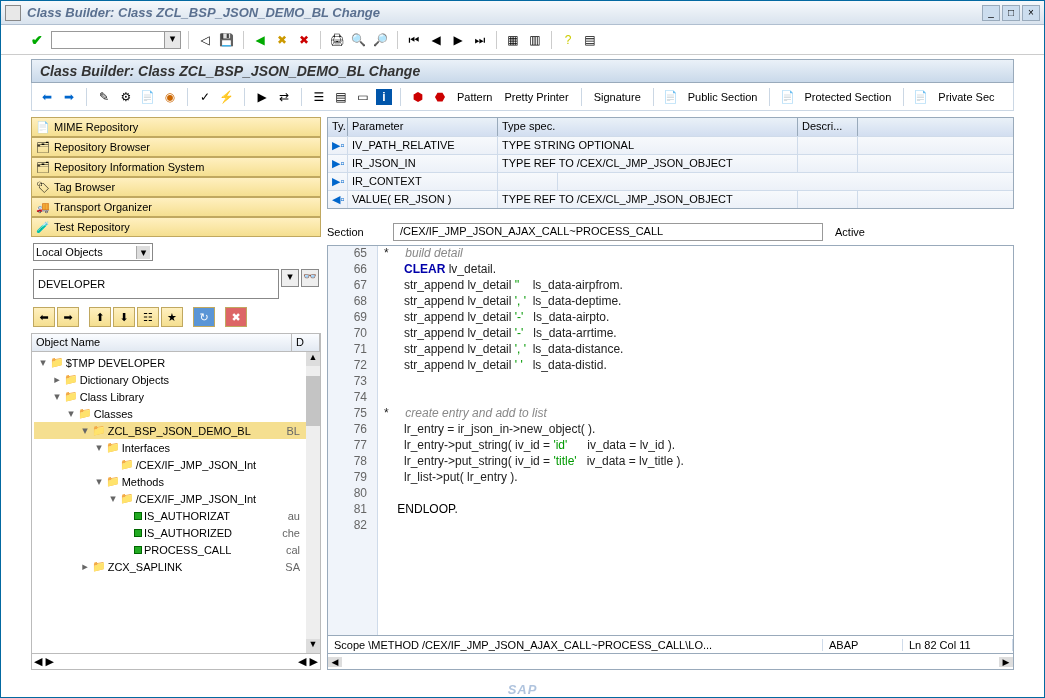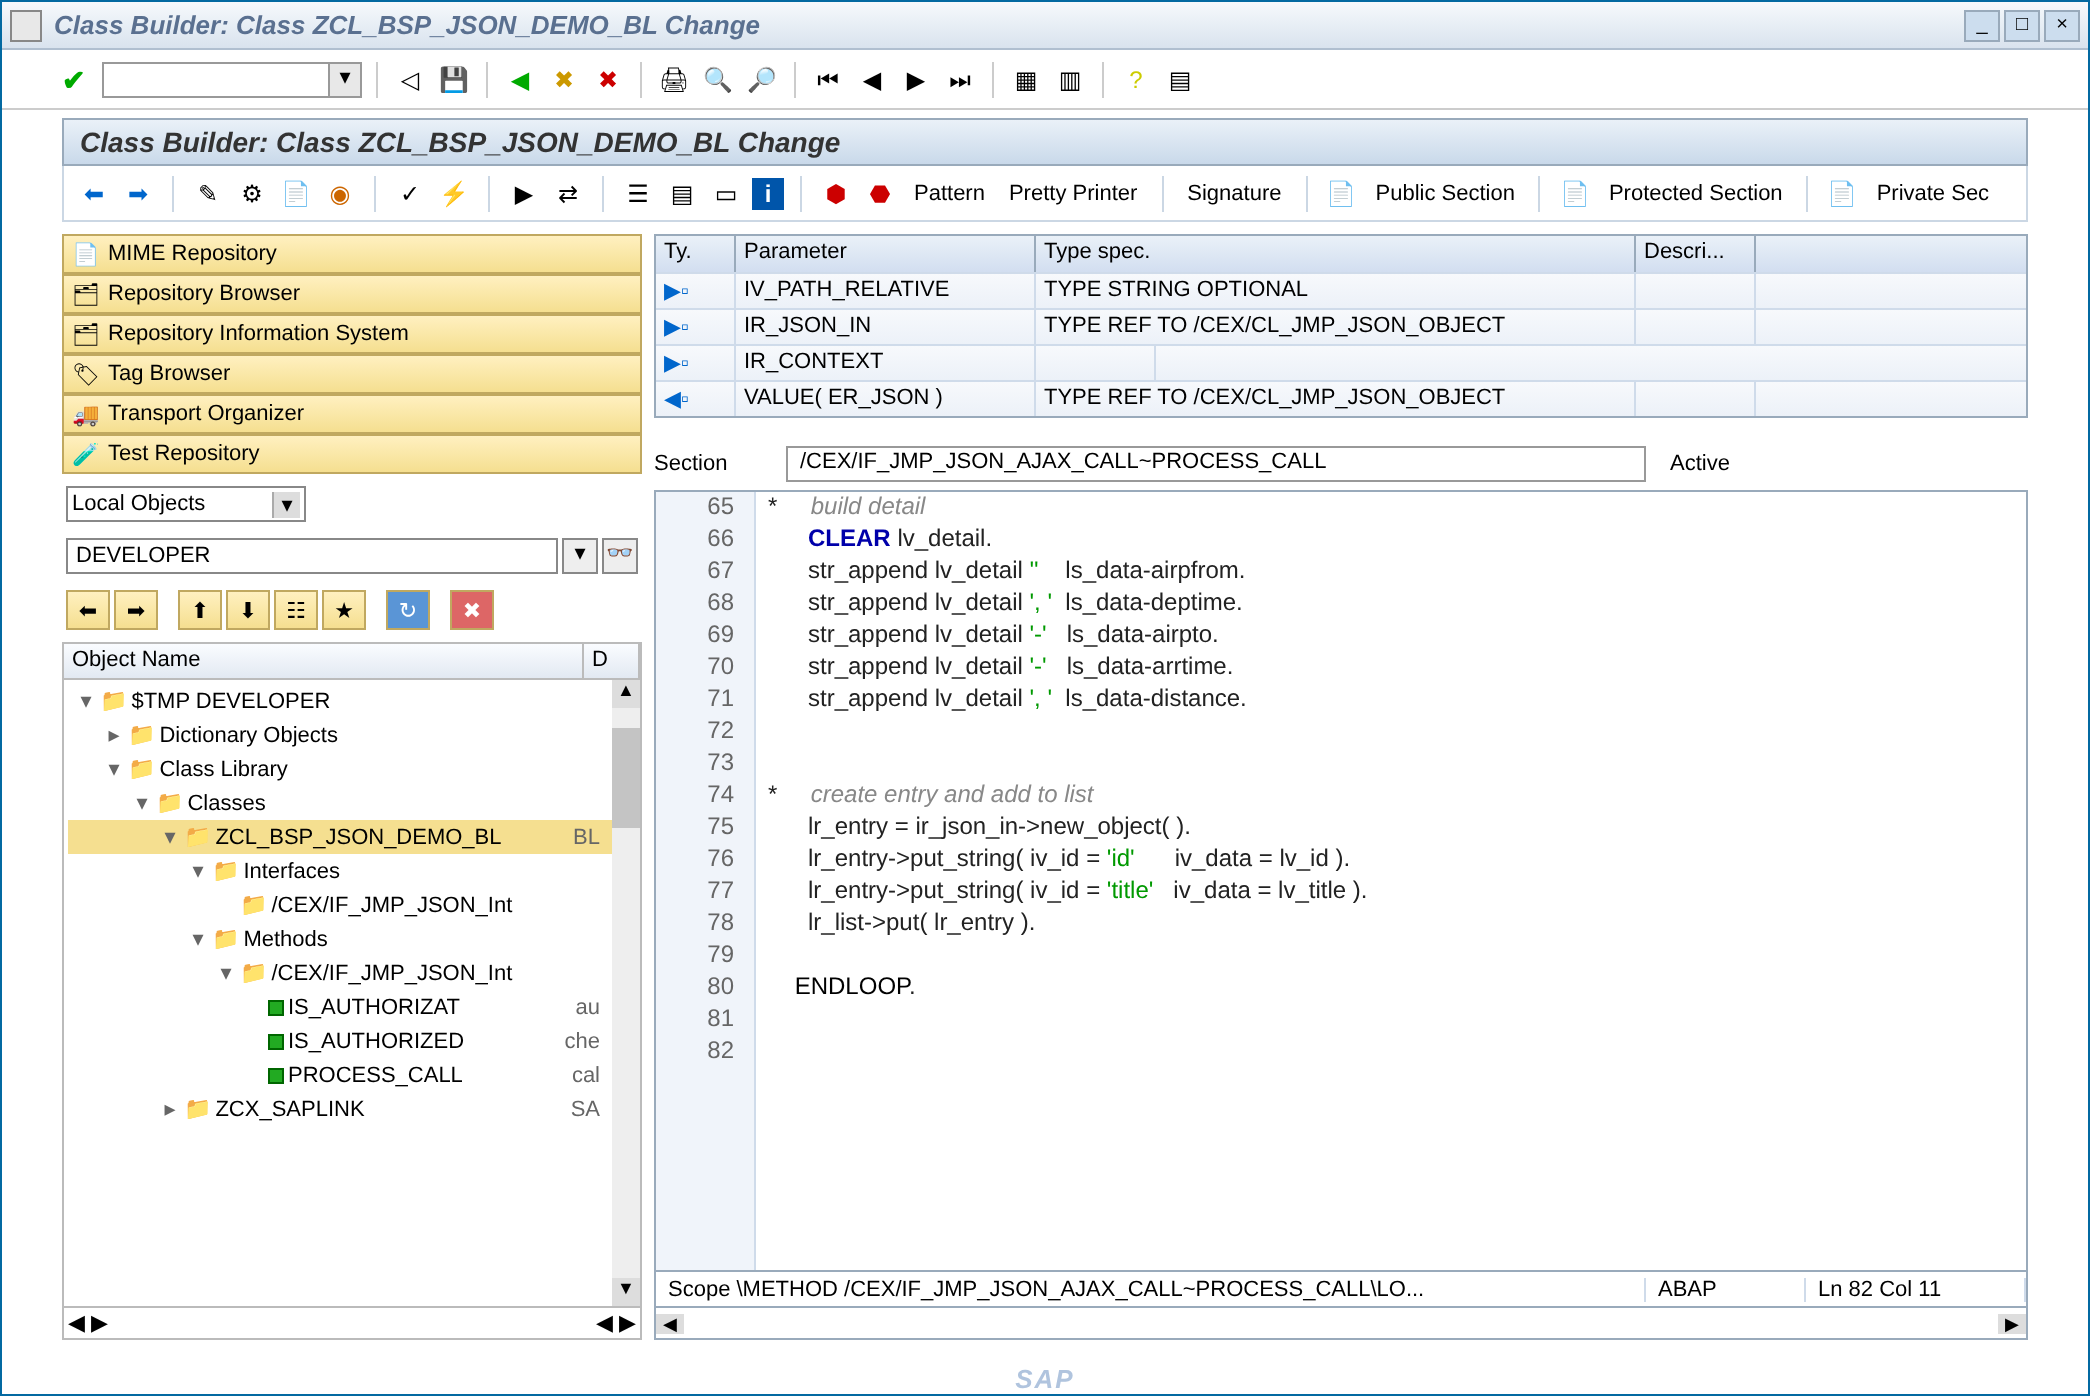--- a/index.html
+++ b/index.html
@@ -30,21 +30,21 @@
 .content { flex: 1; display: flex; margin: 6px 30px 10px 30px; gap: 6px; overflow: hidden; }
 
 .left-panel { width: 290px; display: flex; flex-direction: column; gap: 2px; }
 .nav-item { height: 20px; background: linear-gradient(#fff0c0, #f5df90); border: 1px solid #c0a860; display: flex; align-items: center; padding: 0 4px; gap: 4px; cursor: pointer; font-size: 11px; }
 .nav-icon { width: 14px; height: 14px; display: inline-flex; align-items: center; justify-content: center; font-size: 11px; }
 
 .obj-row { padding: 4px 2px; display: flex; gap: 4px; align-items: center; }
 .obj-select { width: 120px; height: 18px; border: 1px solid #888; background: #fff; display: flex; justify-content: space-between; padding: 0 2px; align-items: center; }
 .obj-select .arrow { width: 14px; text-align: center; background: #ddd; border-left: 1px solid #aaa; }
 .obj-input-row { display: flex; gap: 2px; padding: 2px; }
-.obj-input { flex: 1; height: 18px; border: 1px solid #888; background: #fff; display: flex; align-items: center; padding: 0 4px; }
+.obj-input { flex: 1; height: 30px; border: 1px solid #888; background: #fff; display: flex; align-items: center; padding: 0 4px; }
 .obj-btn { width: 18px; height: 18px; border: 1px solid #888; background: #eee; text-align: center; }
 
 .nav-toolbar { display: flex; gap: 2px; padding: 4px 2px; flex-wrap: wrap; }
 .nav-tb-btn { width: 22px; height: 20px; background: linear-gradient(#fff0c0,#f5df90); border: 1px solid #c0a860; display: inline-flex; align-items: center; justify-content: center; cursor: pointer; font-size: 11px; }
 
 .tree-wrapper { flex: 1; border: 1px solid #bbb; display: flex; flex-direction: column; overflow: hidden; }
 .tree-header { height: 18px; background: linear-gradient(#fafcff,#e2e9f2); border-bottom: 1px solid #bbb; display: flex; font-size: 11px; }
 .tree-header span { padding: 2px 4px; border-right: 1px solid #bbb; }
 .tree-body { flex: 1; overflow: auto; padding: 2px; position: relative; }
 .tree-row { height: 17px; display: flex; align-items: center; gap: 2px; font-size: 11px; white-space: nowrap; cursor: pointer; }
@@ -56,21 +56,21 @@
 .vscroll { position: absolute; right: 0; top: 0; bottom: 0; width: 14px; background: #eee; display: flex; flex-direction: column; }
 .vscroll .btn { height: 14px; background: #ddd; text-align: center; font-size: 9px; cursor: pointer; }
 .vscroll .thumb { flex: 0 0 50px; background: #c4c4c4; margin-top: 10px; }
 
 .right-panel { flex: 1; display: flex; flex-direction: column; }
 .param-table { border: 1px solid #9ab; }
 .param-head { display: flex; background: linear-gradient(#eaf1f8,#d2def0); font-size: 11px; height: 18px; }
 .param-head span { border-right: 1px solid #9ab; padding: 2px 4px; }
 .param-row { display: flex; height: 18px; font-size: 11px; background: linear-gradient(#f7f9fc,#ecf1f8); border-top: 1px solid #cfdbea; }
 .param-row span { border-right: 1px solid #cfdbea; padding: 2px 4px; overflow: hidden; white-space: nowrap; }
-.col-ty{width:40px;} .col-pn{width:150px;} .col-ts{width:300px;} .col-de{width:60px;}
+.col-ty{width:20px;} .col-pn{width:150px;} .col-ts{width:300px;} .col-de{width:60px;}
 
 .method-row { display: flex; align-items: center; gap: 6px; margin-top: 14px; }
 .method-lbl { width: 60px; font-size: 11px; }
 .method-box { flex: 0 0 430px; height: 18px; border: 1px solid #999; background: #fff; padding: 1px 6px; font-size: 11px; }
 .method-status { font-size: 11px; padding: 0 6px; }
 
 .editor { flex: 1; display: flex; border: 1px solid #9ab; margin-top: 4px; overflow: hidden; }
 .gutter { width: 50px; background: #f0f4fa; border-right: 1px solid #cfdbea; font-family: 'Courier New', monospace; font-size: 12px; color: #666; text-align: right; }
 .gutter div { height: 16px; padding-right: 10px; }
 .code { flex: 1; font-family: 'Courier New', monospace; font-size: 12px; color: #222; }
@@ -382,20 +382,21 @@
             <div>82</div>
           </div>
         <div class="code" id="code">
             <div>*     <span class="cmt">build detail</span></div>
             <div>      <span class="kw">CLEAR</span> lv_detail.</div>
             <div>      str_append lv_detail <span class="str">''</span>    ls_data-airpfrom.</div>
             <div>      str_append lv_detail <span class="str">', '</span>  ls_data-deptime.</div>
             <div>      str_append lv_detail <span class="str">'-'</span>   ls_data-airpto.</div>
             <div>      str_append lv_detail <span class="str">'-'</span>   ls_data-arrtime.</div>
             <div>      str_append lv_detail <span class="str">', '</span>  ls_data-distance.</div>
+            <div>      str_append lv_detail <span class="str">' '</span>   ls_data-distid.</div>
             <div></div>
             <div></div>
             <div>*     <span class="cmt">create entry and add to list</span></div>
             <div>      lr_entry = ir_json_in-&gt;new_object( ).</div>
             <div>      lr_entry-&gt;put_string( iv_id = <span class="str">'id'</span>      iv_data = lv_id ).</div>
             <div>      lr_entry-&gt;put_string( iv_id = <span class="str">'title'</span>   iv_data = lv_title ).</div>
             <div>      lr_list-&gt;put( lr_entry ).</div>
             <div></div>
             <div>    <span class="kw2">ENDLOOP</span>.</div>
           </div>

